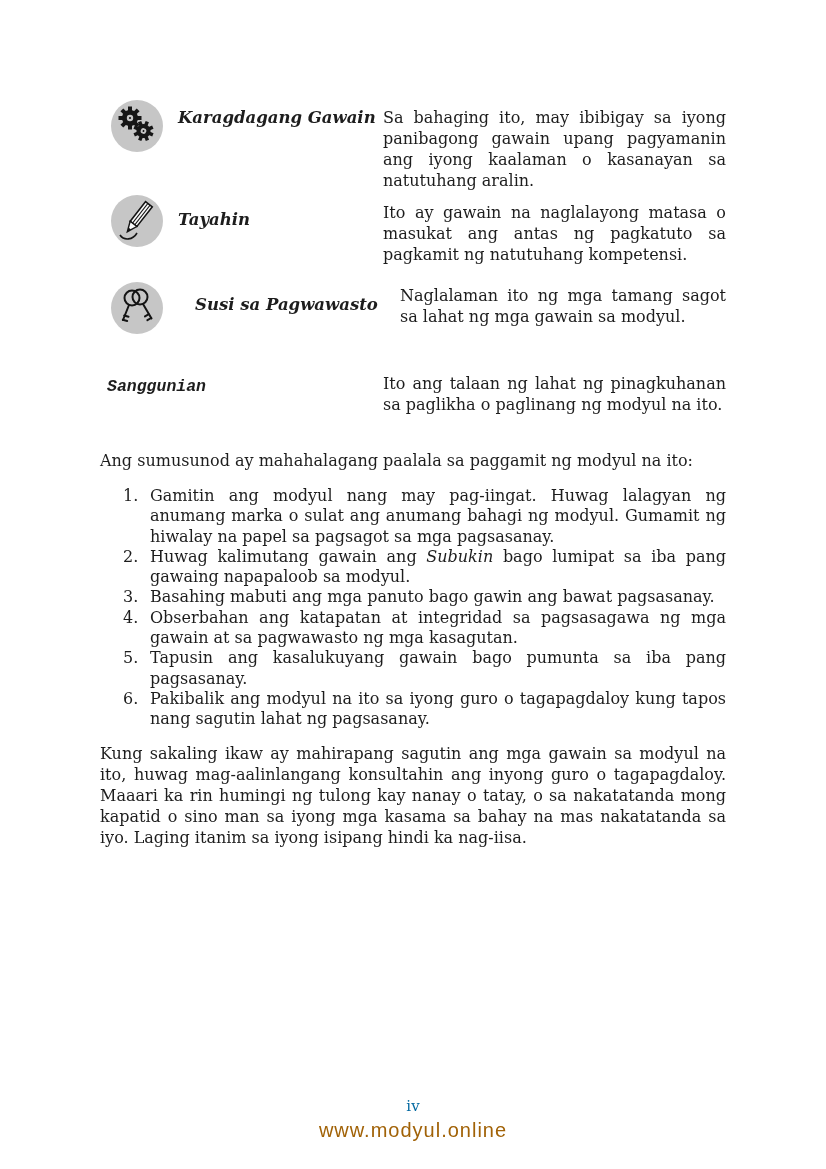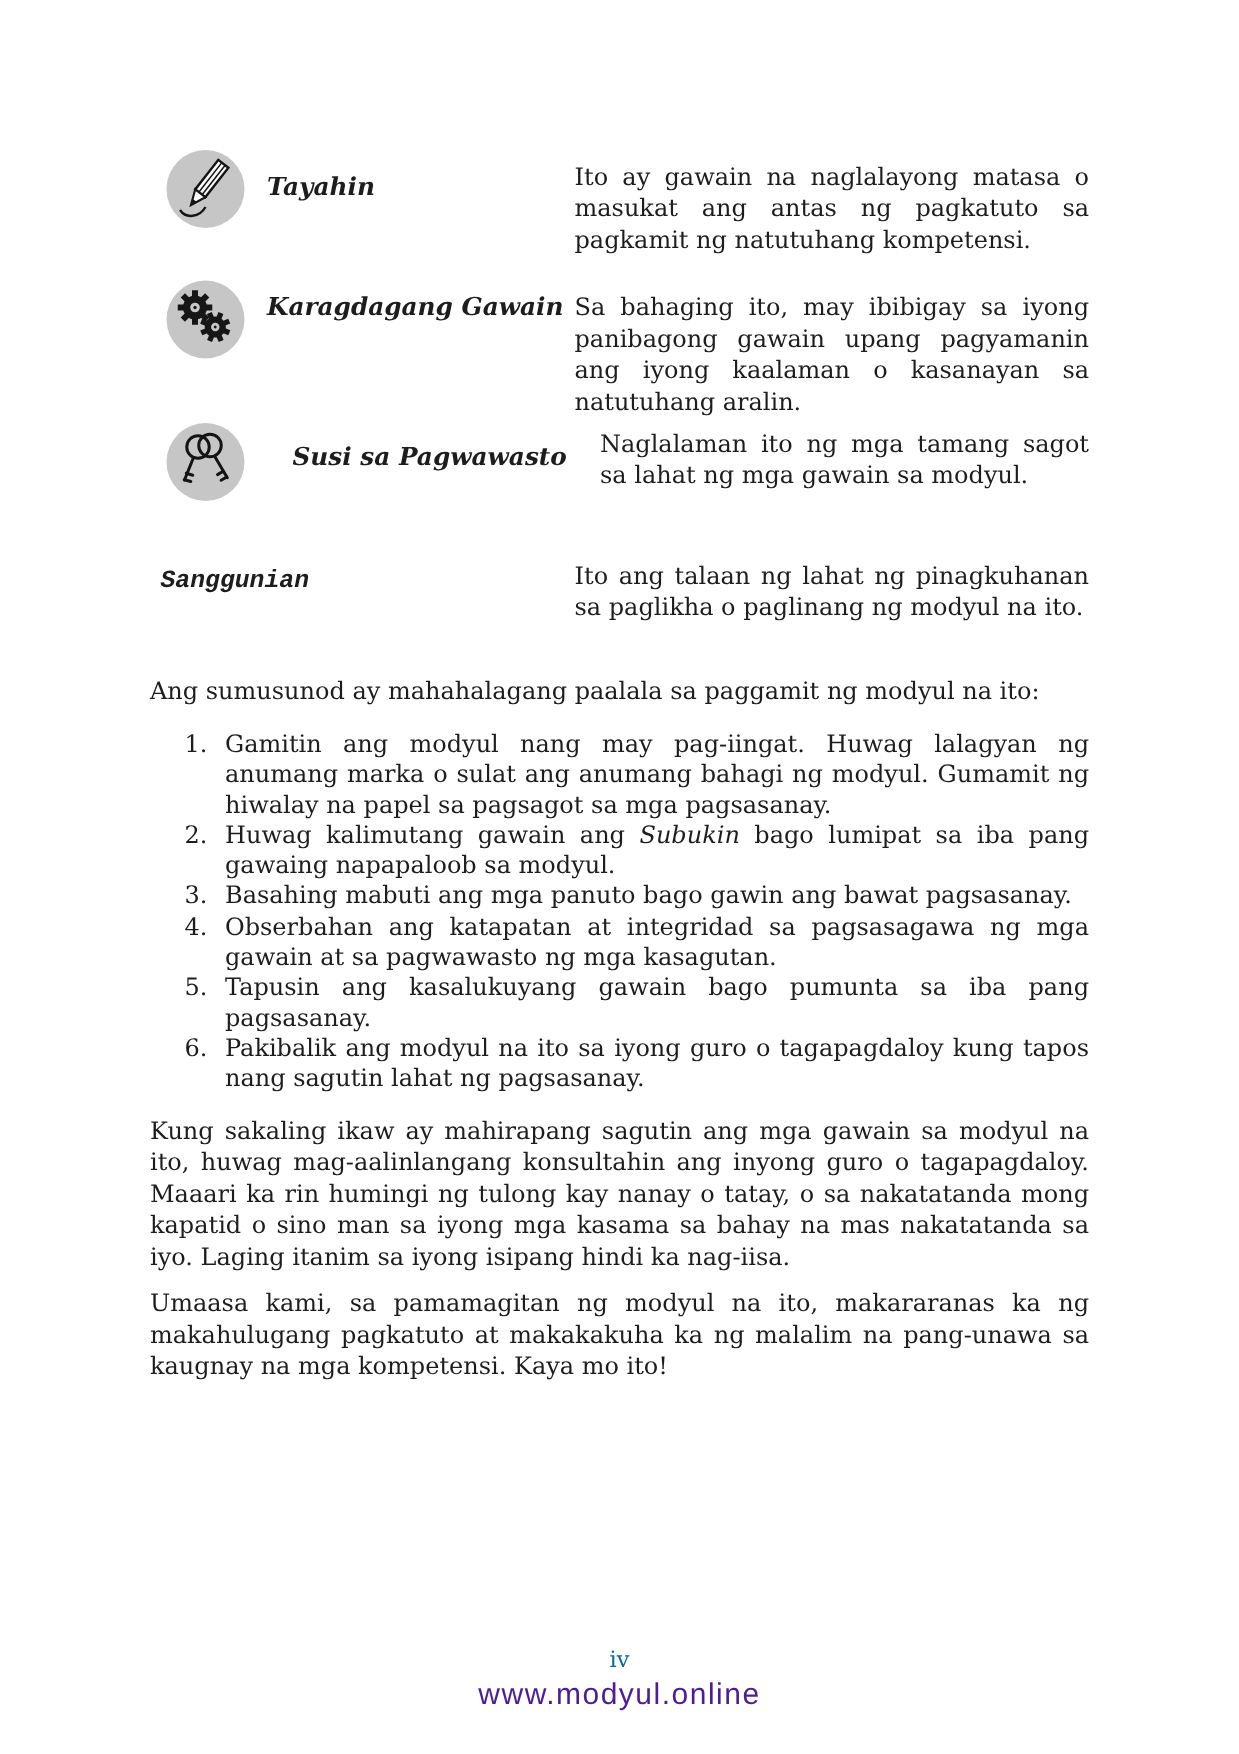--- a/index.html
+++ b/index.html
@@ -64,53 +64,32 @@
   .page-number {
     position: absolute; left: 0; top: 1097px;
     width: 826px; text-align: center;
     font-size: 15px; color: #0369a1;
   }
   .watermark {
     position: absolute; left: 0; top: 1119px;
     width: 826px; text-align: center;
     font-family: "Liberation Sans", sans-serif;
     font-size: 20px; letter-spacing: 1px;
-    color: #4c1d95;
+    color: #a16207;
   }
   .italic { font-style: italic; }
   p { margin: 0; }
 </style>
 </head>
 <body>
 
 <div class="page">
   <div class="content">
 
     <section>
-
-      <div class="legend-row legend-row-1">
-        <div class="icon-cell">
-          <span class="icon-circle">
-            <svg width="50" height="50" viewBox="0 0 50 50" aria-hidden="true">
-              <path d="M8 39 C 12 45, 21 44, 25 37" stroke="#141414" stroke-width="1.6" fill="none"></path>
-              <g transform="rotate(38 25 23)">
-                <rect x="21" y="4" width="8.5" height="25" fill="#fafafa" stroke="#141414" stroke-width="1.6"></rect>
-                <line x1="24" y1="4" x2="24" y2="29" stroke="#141414" stroke-width="1"></line>
-                <line x1="26.8" y1="4" x2="26.8" y2="29" stroke="#141414" stroke-width="1"></line>
-                <path d="M21 29 L25.2 39 L29.5 29 Z" fill="#fafafa" stroke="#141414" stroke-width="1.4"></path>
-                <path d="M23.6 35 L25.2 39 L26.8 35 Z" fill="#141414"></path>
-              </g>
-            </svg>
-          </span>
-        </div>
-        <div class="label-cell pt-14">
-          <span class="legend-label">Tayahin</span>
-        </div>
-        <div class="desc-cell">Ito ay gawain na naglalayong matasa o masukat ang antas ng pagkatuto sa pagkamit ng natutuhang kompetensi.</div>
-      </div>
 
       <div class="legend-row legend-row-2">
         <div class="icon-cell">
           <span class="icon-circle">
             <svg width="50" height="50" viewBox="0 0 50 50" aria-hidden="true">
               <g fill="#161616">
                 <g transform="translate(18,17)">
                   <rect x="-2" y="-11.5" width="4" height="5"></rect>
                   <rect x="-2" y="-11.5" width="4" height="5" transform="rotate(45)"></rect>
                   <rect x="-2" y="-11.5" width="4" height="5" transform="rotate(90)"></rect>
@@ -139,20 +118,41 @@
               </g>
             </svg>
           </span>
         </div>
         <div class="label-cell pt-7">
           <span class="legend-label">Karagdagang Gawain</span>
         </div>
         <div class="desc-cell">Sa bahaging ito, may ibibigay sa iyong panibagong gawain upang pagyamanin ang iyong kaalaman o kasanayan sa natutuhang aralin.</div>
       </div>
 
+      <div class="legend-row legend-row-1">
+        <div class="icon-cell">
+          <span class="icon-circle">
+            <svg width="50" height="50" viewBox="0 0 50 50" aria-hidden="true">
+              <path d="M8 39 C 12 45, 21 44, 25 37" stroke="#141414" stroke-width="1.6" fill="none"></path>
+              <g transform="rotate(38 25 23)">
+                <rect x="21" y="4" width="8.5" height="25" fill="#fafafa" stroke="#141414" stroke-width="1.6"></rect>
+                <line x1="24" y1="4" x2="24" y2="29" stroke="#141414" stroke-width="1"></line>
+                <line x1="26.8" y1="4" x2="26.8" y2="29" stroke="#141414" stroke-width="1"></line>
+                <path d="M21 29 L25.2 39 L29.5 29 Z" fill="#fafafa" stroke="#141414" stroke-width="1.4"></path>
+                <path d="M23.6 35 L25.2 39 L26.8 35 Z" fill="#141414"></path>
+              </g>
+            </svg>
+          </span>
+        </div>
+        <div class="label-cell pt-14">
+          <span class="legend-label">Tayahin</span>
+        </div>
+        <div class="desc-cell">Ito ay gawain na naglalayong matasa o masukat ang antas ng pagkatuto sa pagkamit ng natutuhang kompetensi.</div>
+      </div>
+
       <div class="legend-row">
         <div class="icon-cell">
           <span class="icon-circle">
             <svg width="50" height="50" viewBox="0 0 50 50" aria-hidden="true" fill="none" stroke="#141414" stroke-width="2" stroke-linecap="round">
               <circle cx="20" cy="15" r="7.5"></circle>
               <circle cx="28" cy="14" r="7.5"></circle>
               <path d="M17 22 L11 37"></path>
               <path d="M12.2 32.5 L16.5 33.8"></path>
               <path d="M10.8 36.8 L15.2 38"></path>
               <path d="M31 21 L39.5 35.5"></path>
@@ -200,19 +200,18 @@
         <span class="num-cell">5.</span>
         <span class="li-text">Tapusin ang kasalukuyang gawain bago pumunta sa iba pang pagsasanay.</span>
       </div>
       <div class="list-row">
         <span class="num-cell">6.</span>
         <span class="li-text">Pakibalik ang modyul na ito sa iyong guro o tagapagdaloy kung tapos nang sagutin lahat ng pagsasanay.</span>
       </div>
     </div>
 
     <p class="closing-1">Kung sakaling ikaw ay mahirapang sagutin ang mga gawain sa modyul na ito, huwag mag-aalinlangang konsultahin ang inyong guro o tagapagdaloy. Maaari ka rin humingi ng tulong kay nanay o tatay, o sa nakatatanda mong kapatid o sino man sa iyong mga kasama sa bahay na mas nakatatanda sa iyo. Laging itanim sa iyong isipang hindi ka nag-iisa.</p>
-    <p class="closing-2">Umaasa kami, sa pamamagitan ng modyul na ito, makararanas ka ng makahulugang pagkatuto at makakakuha ka ng malalim na pang-unawa sa kaugnay na mga kompetensi. Kaya mo ito!</p>
 
   </div>
 
   <div class="page-number">iv</div>
   <div class="watermark">www.modyul.online</div>
 </div>
 
 </body></html>

